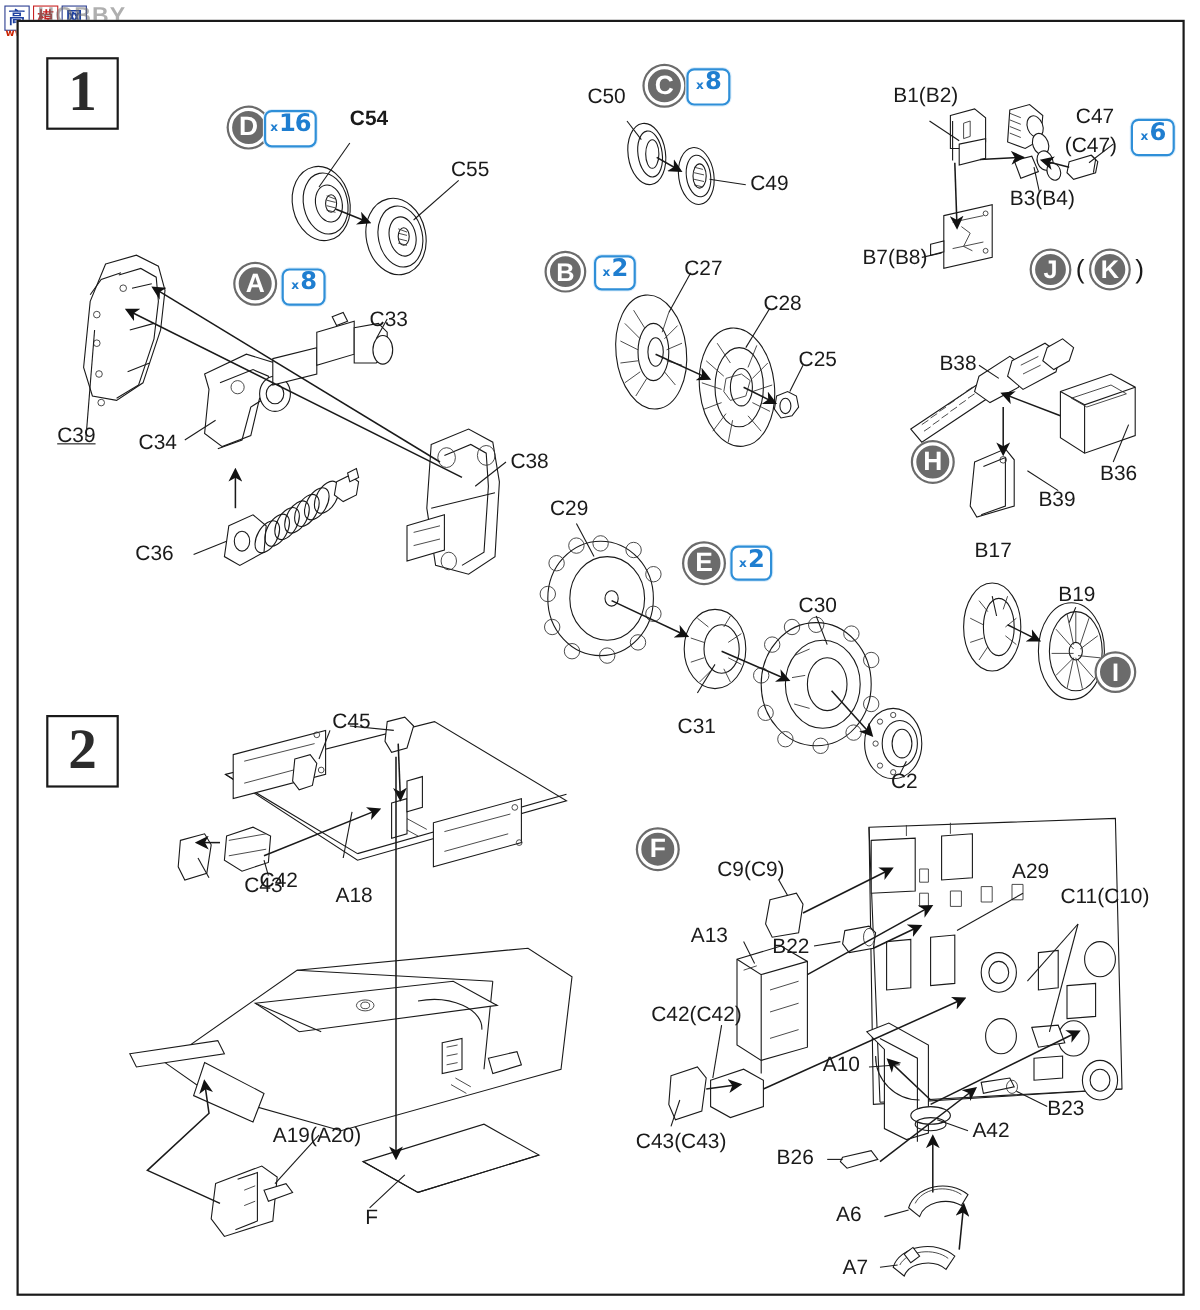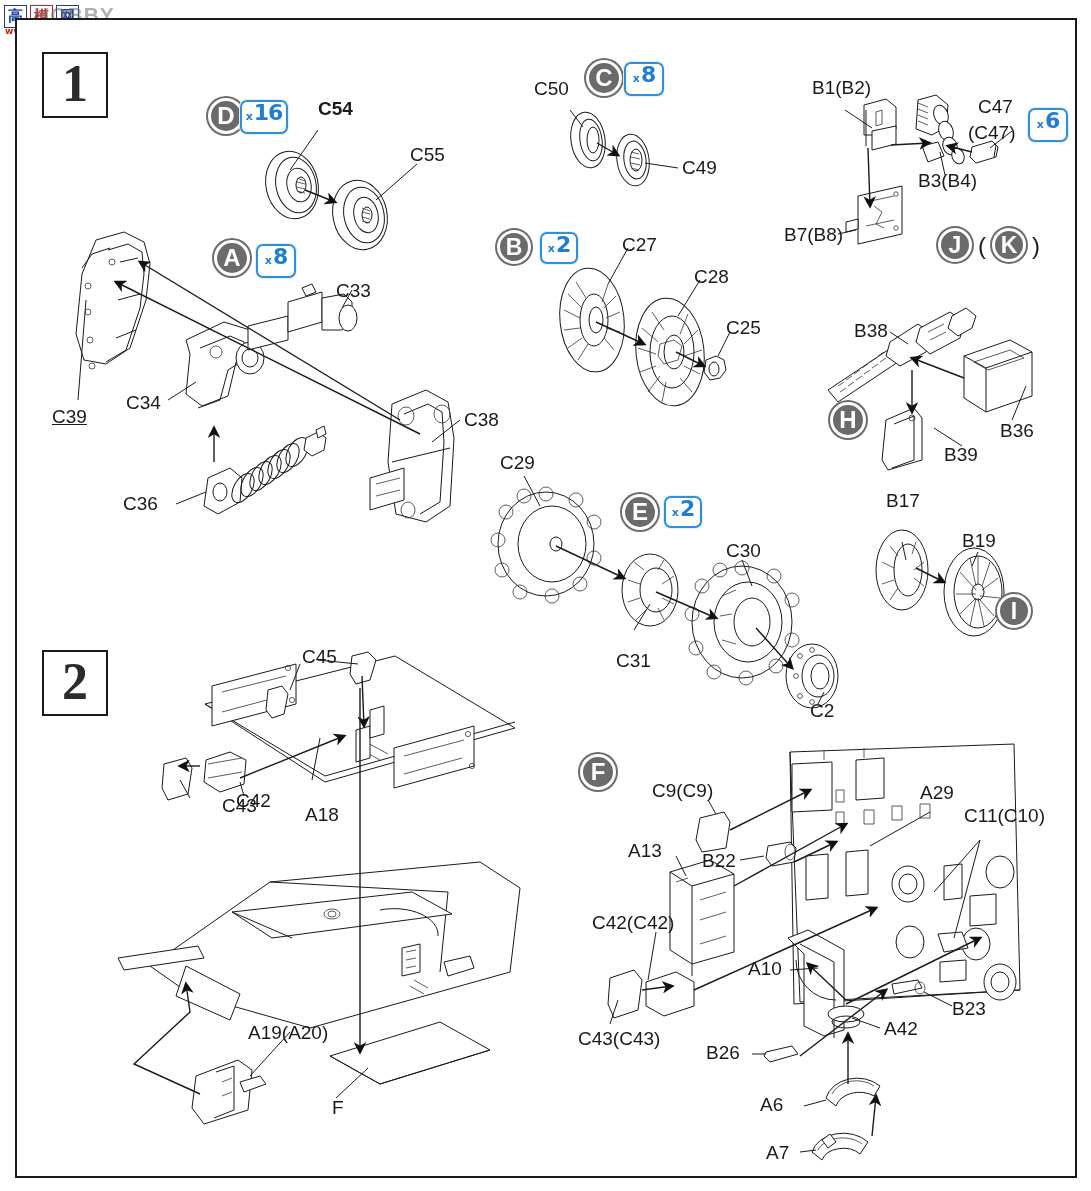--- a/index.html
+++ b/index.html
@@ -585,21 +585,21 @@
 <span class="lbl" style="left:318px;top:98px;font-weight:bold;">C54</span>
 <span class="lbl" style="left:410px;top:144px;">C55</span>
 <span class="lbl" style="left:534px;top:78px;">C50</span>
 <span class="lbl" style="left:682px;top:157px;">C49</span>
 <span class="lbl" style="left:812px;top:77px;">B1(B2)</span>
 <span class="lbl" style="left:978px;top:96px;">C47</span>
 <span class="lbl" style="left:968px;top:122px;">(C47)</span>
 <span class="lbl" style="left:918px;top:170px;">B3(B4)</span>
 <span class="lbl" style="left:784px;top:224px;">B7(B8)</span>
 <span class="lbl" style="left:336px;top:280px;">C33</span>
-<span class="lbl" style="left:52px;top:406px;text-decoration:underline;">C39</span>
+<span class="lbl" style="left:52px;top:386px;text-decoration:underline;">C39</span>
 <span class="lbl" style="left:126px;top:392px;">C34</span>
 <span class="lbl" style="left:123px;top:493px;">C36</span>
 <span class="lbl" style="left:464px;top:409px;">C38</span>
 <span class="lbl" style="left:622px;top:234px;">C27</span>
 <span class="lbl" style="left:694px;top:266px;">C28</span>
 <span class="lbl" style="left:726px;top:317px;">C25</span>
 <span class="lbl" style="left:854px;top:320px;">B38</span>
 <span class="lbl" style="left:1000px;top:420px;">B36</span>
 <span class="lbl" style="left:944px;top:444px;">B39</span>
 <span class="lbl" style="left:500px;top:452px;">C29</span>

